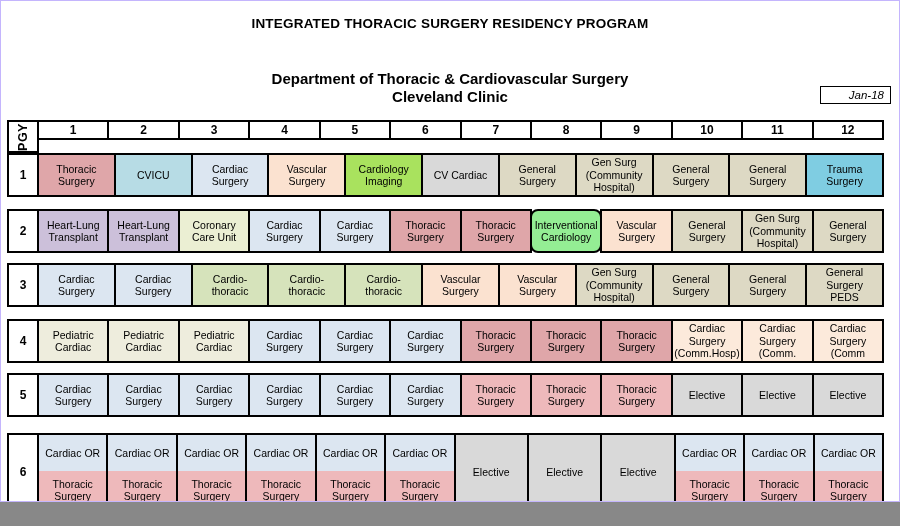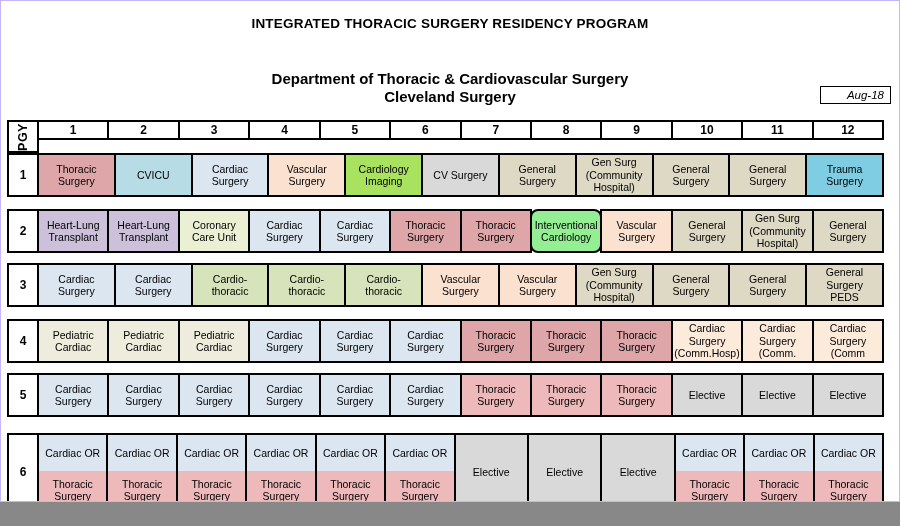--- a/index.html
+++ b/index.html
@@ -50,24 +50,24 @@
 </style>
 </head>
 <body>
 
 <div class="page">
   <div class="title-block">
     <div class="title-line">INTEGRATED THORACIC SURGERY RESIDENCY PROGRAM</div>
   </div>
   <div class="subtitle-block">
     <div class="subtitle-line">Department of Thoracic &amp; Cardiovascular Surgery</div>
-    <div class="subtitle-line">Cleveland Surgery</div>
+    <div class="subtitle-line">Cleveland Clinic</div>
   </div>
   <div class="date-box">
-    <span>Aug-18</span>
+    <span>Jan-18</span>
   </div>
 
   <div class="schedule">
     <div class="pgy-cell">
       <span>PGY</span>
     </div>
     <div class="months">
         <div class="mcell">1</div>
         <div class="mcell">2</div>
         <div class="mcell">3</div>
@@ -86,21 +86,21 @@
           <div class="pgy-num">1</div>
           <div class="cell" style="background: rgb(223, 166, 169);">Thoracic
 Surgery</div>
           <div class="cell" style="background: rgb(183, 220, 229); text-align: center;">CVICU</div>
           <div class="cell" style="background: rgb(220, 230, 241);">Cardiac
 Surgery</div>
           <div class="cell" style="background: rgb(251, 226, 208);">Vascular
 Surgery</div>
           <div class="cell" style="background: rgb(169, 226, 94);">Cardiology
 Imaging</div>
-          <div class="cell" style="background: rgb(217, 217, 217);">CV Surgery</div>
+          <div class="cell" style="background: rgb(217, 217, 217);">CV Cardiac</div>
           <div class="cell" style="background: rgb(221, 217, 196);">General
 Surgery</div>
           <div class="cell" style="background: rgb(221, 217, 196);">Gen Surg
 (Community
 Hospital)</div>
           <div class="cell" style="background: rgb(221, 217, 196);">General
 Surgery</div>
           <div class="cell" style="background: rgb(221, 217, 196);">General
 Surgery</div>
           <div class="cell" style="background: rgb(127, 205, 226);">Trauma

